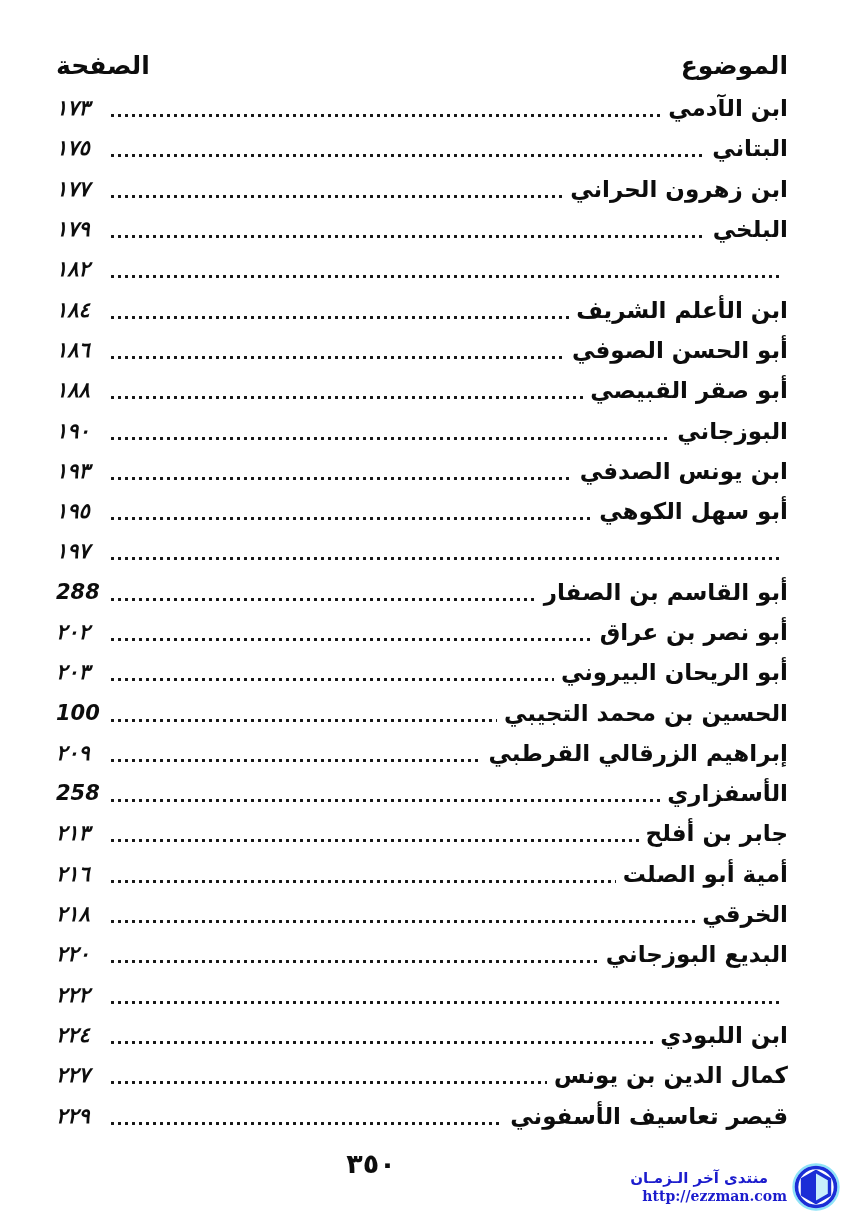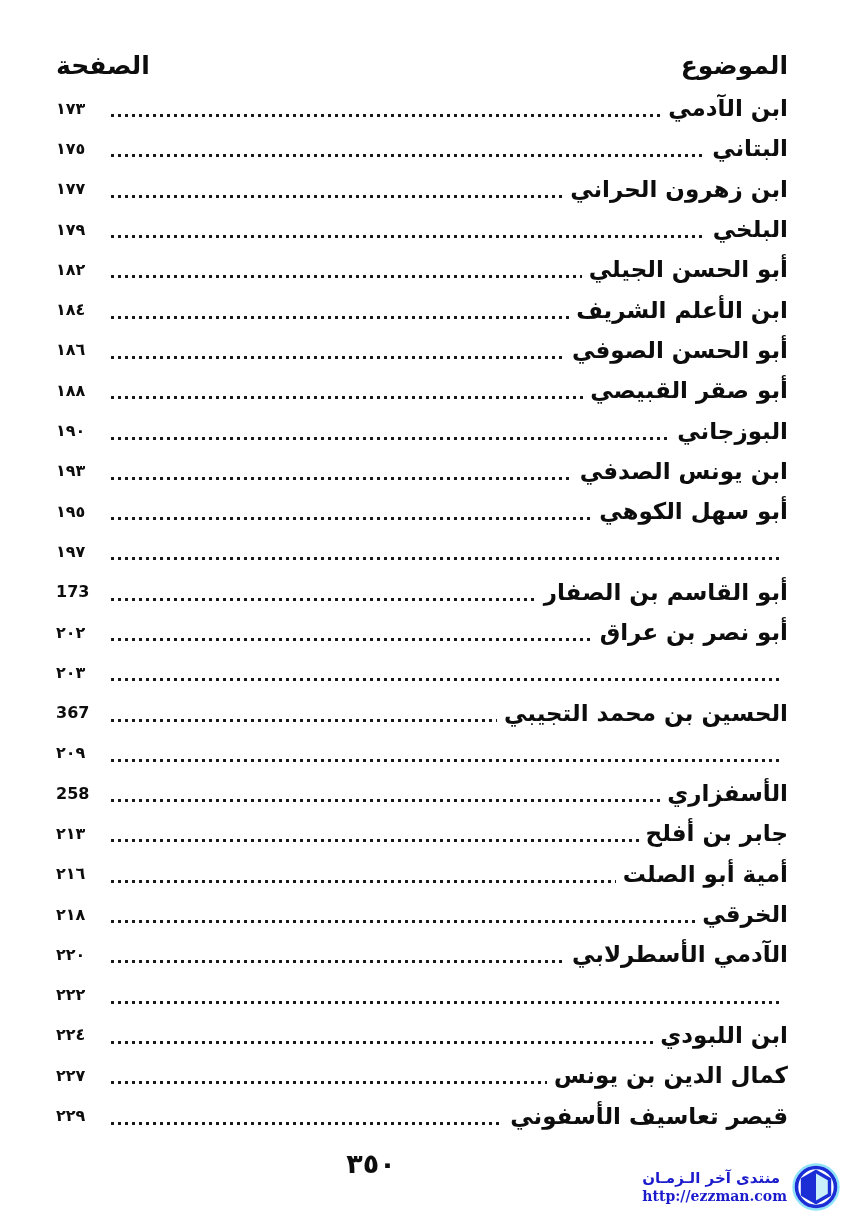--- a/index.html
+++ b/index.html
@@ -46,24 +46,25 @@
   .toc-dots {
     flex: 1;
     height: 5px;
     margin: 15px 7px 0 7px;
     background-image: radial-gradient(circle, #161616 1.4px, transparent 1.85px);
     background-size: 7px 5px;
     background-repeat: repeat-x;
     background-position: left center;
   }
   .toc-page {
-    font-size: 16px;
+    font-size: 21px;
     min-width: 46px;
     text-align: left;
     white-space: nowrap;
+    font-style: italic;
   }
   .page-number {
     position: absolute;
     top: 1148px;
     left: 0;
     width: 742px;
     text-align: center;
     font-size: 27px;
     font-weight: bold;
     letter-spacing: 3px;
@@ -84,20 +85,21 @@
   }
   .brand-name {
     font-size: 15px;
     font-weight: bold;
   }
   .brand-url {
     font-size: 14px;
     font-weight: bold;
     direction: ltr;
     font-family: "DejaVu Serif", serif;
+    margin-left: 12px;
   }
   .logo-icon {
     width: 48px;
     height: 48px;
     flex: 0 0 auto;
   }
 </style>
 </head>
 <body>
 
@@ -129,21 +131,20 @@
     <span class="toc-page">١٧٧</span>
   </div>
 
   <div class="toc-row">
     <span class="toc-title">البلخي</span>
     <span class="toc-dots"></span>
     <span class="toc-page">١٧٩</span>
   </div>
 
   <div class="toc-row">
-    <span class="toc-title">أبو الحسن الجيلي</span>
     <span class="toc-dots"></span>
     <span class="toc-page">١٨٢</span>
   </div>
 
   <div class="toc-row">
     <span class="toc-title">ابن الأعلم الشريف</span>
     <span class="toc-dots"></span>
     <span class="toc-page">١٨٤</span>
   </div>
 
@@ -178,41 +179,43 @@
   </div>
 
   <div class="toc-row">
     <span class="toc-dots"></span>
     <span class="toc-page">١٩٧</span>
   </div>
 
   <div class="toc-row">
     <span class="toc-title">أبو القاسم بن الصفار</span>
     <span class="toc-dots"></span>
-    <span class="toc-page">173</span>
+    <span class="toc-page">288</span>
   </div>
 
   <div class="toc-row">
     <span class="toc-title">أبو نصر بن عراق</span>
     <span class="toc-dots"></span>
     <span class="toc-page">٢٠٢</span>
   </div>
 
   <div class="toc-row">
+    <span class="toc-title">أبو الريحان البيروني</span>
     <span class="toc-dots"></span>
     <span class="toc-page">٢٠٣</span>
   </div>
 
   <div class="toc-row">
     <span class="toc-title">الحسين بن محمد التجيبي</span>
     <span class="toc-dots"></span>
-    <span class="toc-page">367</span>
-  </div>
-
-  <div class="toc-row">
+    <span class="toc-page">100</span>
+  </div>
+
+  <div class="toc-row">
+    <span class="toc-title">إبراهيم الزرقالي القرطبي</span>
     <span class="toc-dots"></span>
     <span class="toc-page">٢٠٩</span>
   </div>
 
   <div class="toc-row">
     <span class="toc-title">الأسفزاري</span>
     <span class="toc-dots"></span>
     <span class="toc-page">258</span>
   </div>
 
@@ -228,21 +231,21 @@
     <span class="toc-page">٢١٦</span>
   </div>
 
   <div class="toc-row">
     <span class="toc-title">الخرقي</span>
     <span class="toc-dots"></span>
     <span class="toc-page">٢١٨</span>
   </div>
 
   <div class="toc-row">
-    <span class="toc-title">الآدمي الأسطرلابي</span>
+    <span class="toc-title">البديع البوزجاني</span>
     <span class="toc-dots"></span>
     <span class="toc-page">٢٢٠</span>
   </div>
 
   <div class="toc-row">
     <span class="toc-dots"></span>
     <span class="toc-page">٢٢٢</span>
   </div>
 
   <div class="toc-row">

